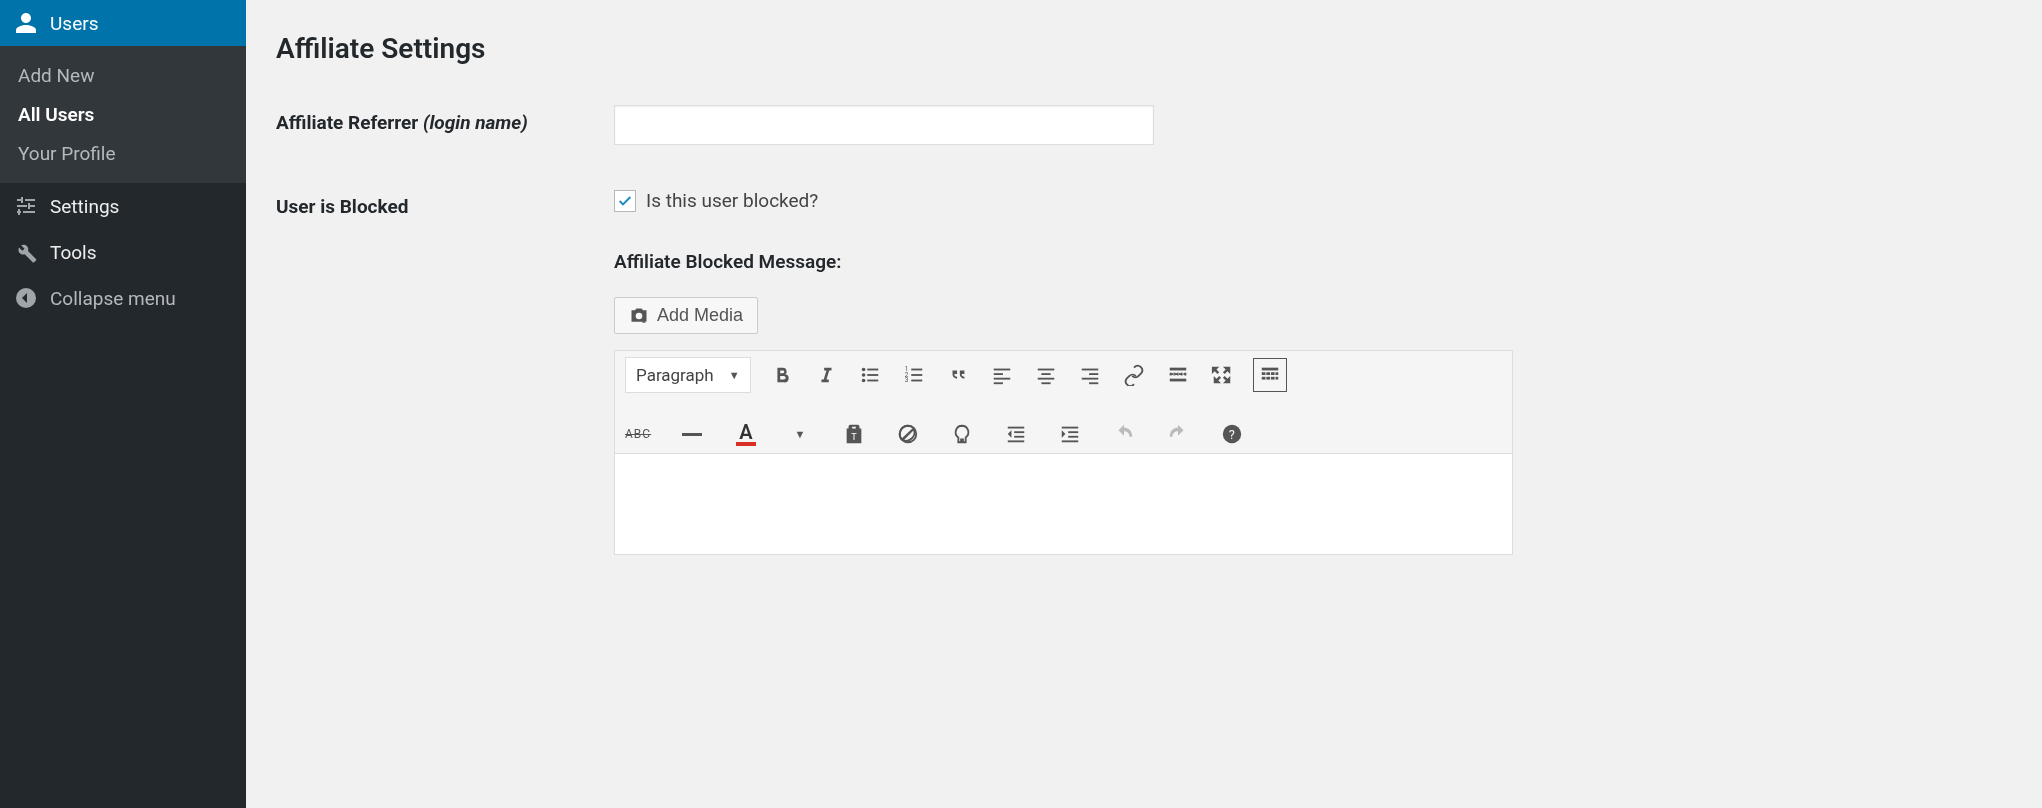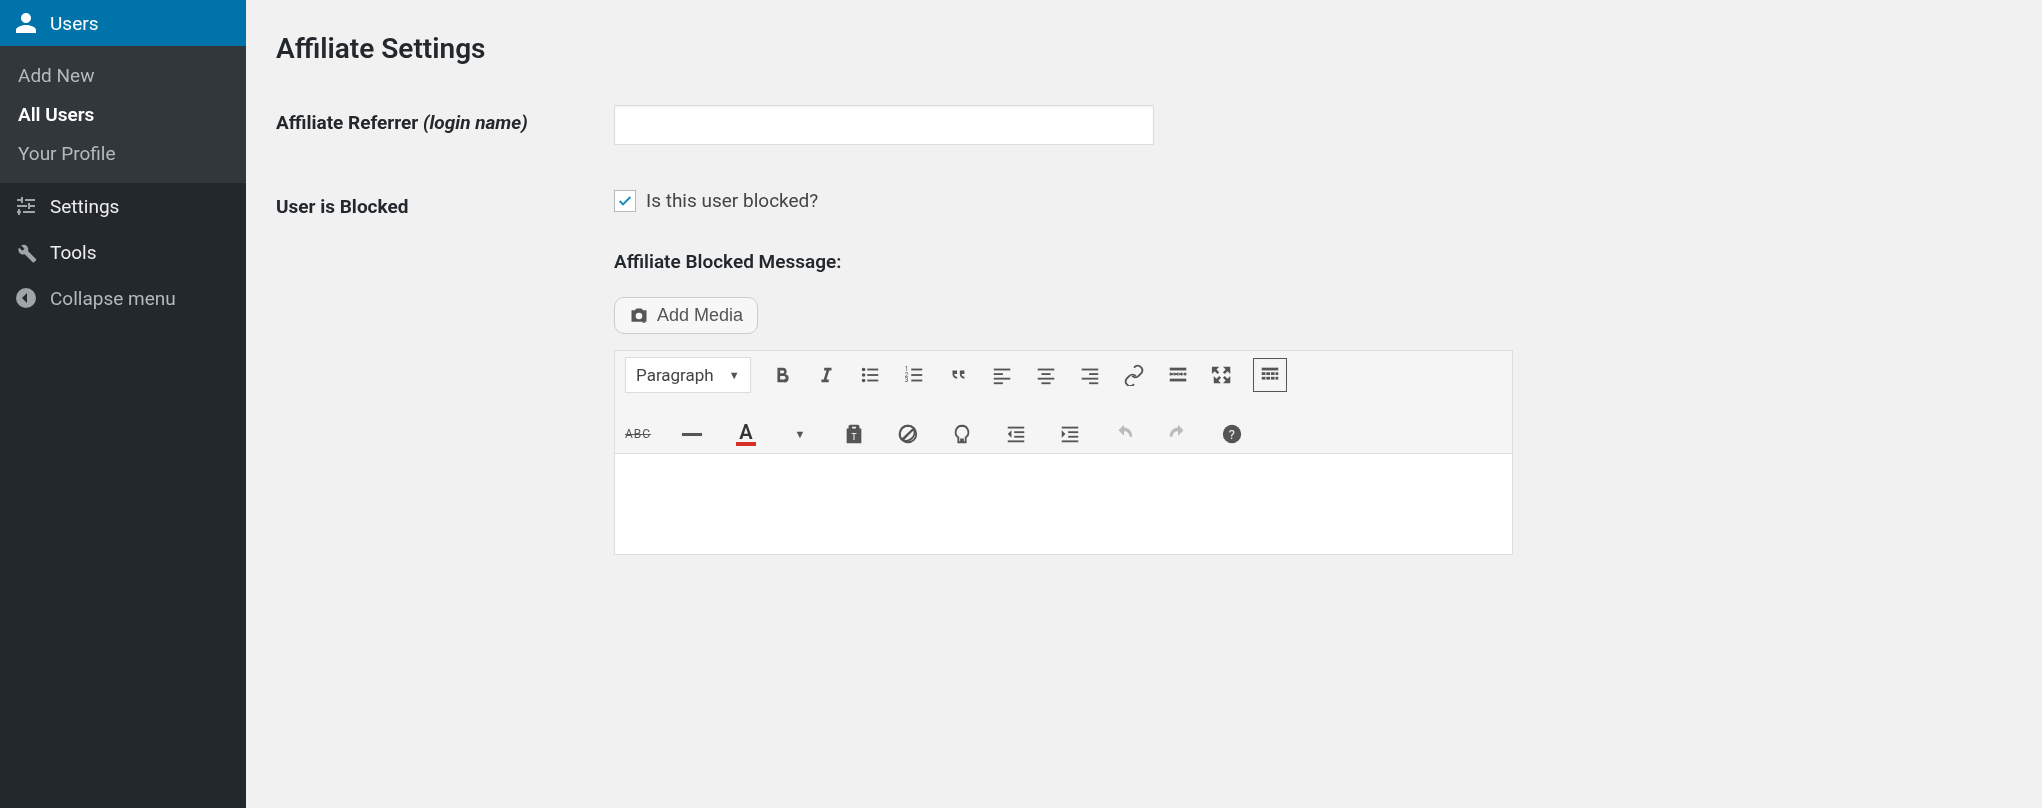--- a/index.html
+++ b/index.html
@@ -90,21 +90,21 @@
     display:inline-flex; align-items:center; justify-content:center;
   }
   .wp-check svg{ width:16px; height:16px; stroke:#1e8cbe; fill:none; stroke-width:3; }
   .check-label{ font-size:19px; color:#444; }
   .sublabel{ font-size:19px; font-weight:600; color:#23282d; margin-top:38px; }
 
   .add-media-btn{
     display:inline-flex; align-items:center; gap:8px;
     border:1px solid #ccc; background:#f7f7f7; color:#555;
     padding:7px 14px; font-size:18px; cursor:pointer;
-    border-radius:10px; margin-top:24px;
+    border-radius:2px; margin-top:24px;
   }
   .add-media-btn svg{ width:20px; height:20px; fill:#555; }
 
   .editor{
     margin-top:16px;
     border:1px solid #ddd;
     width: 899px;
   }
   .editor-toolbar{
     background:#f5f5f5;

